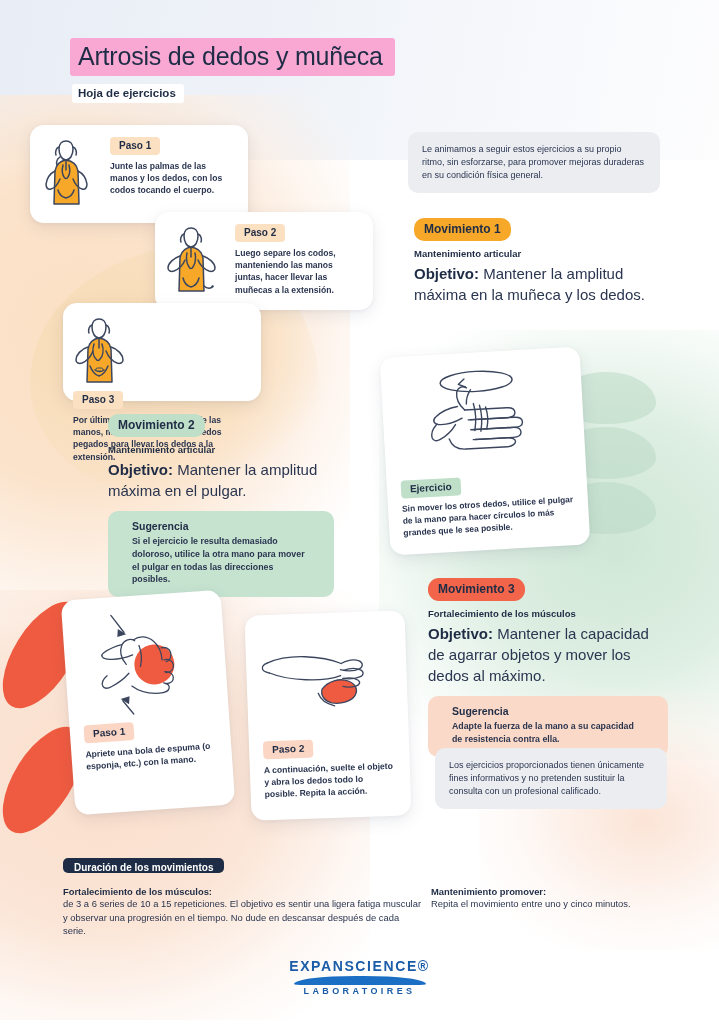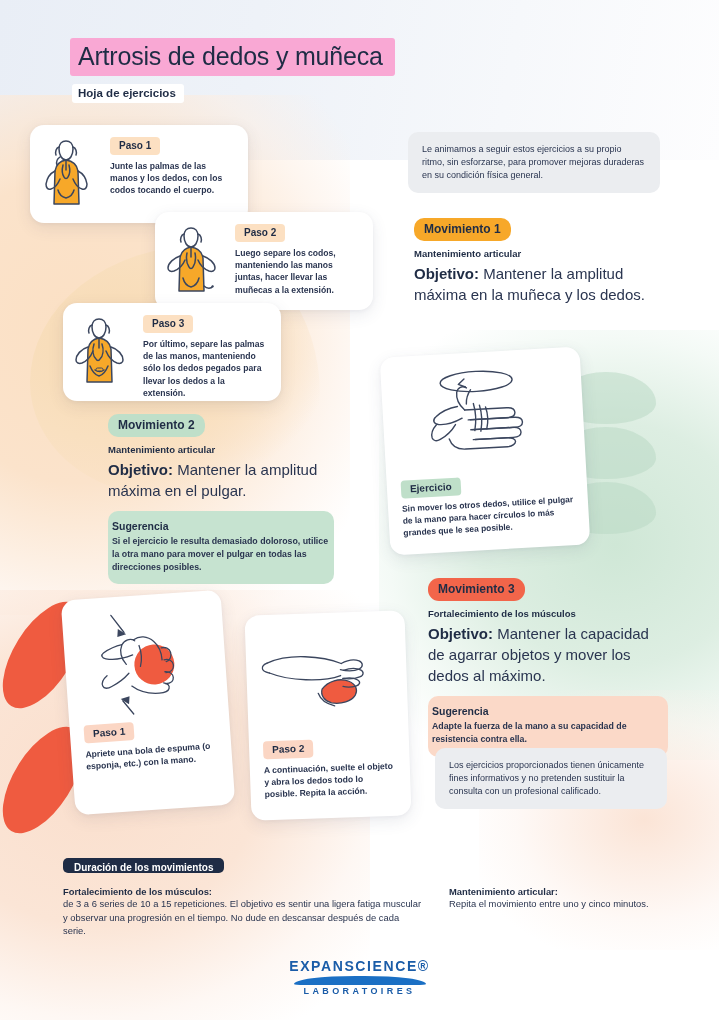--- a/index.html
+++ b/index.html
@@ -112,21 +112,21 @@
   .chip-dark { background: #1f2c45; color: #ffffff; }
   .step-text {
     margin-top: 5px;
     font-size: 8.6px; line-height: 1.42;
     color: #2a3550; font-weight: 600;
   }
 
   
   #card-step1 { left: 30px;  top: 125px; width: 218px; height: 98px; }
   #card-step2 { left: 155px; top: 212px; width: 218px; height: 98px; }
-  #card-step3 { left: 63px;  top: 303px; width: 218px; height: 98px; }
+  #card-step3 { left: 63px;  top: 303px; width: 198px; height: 98px; flex-direction: column; }
 
   #card-exercise {
     left: 385px; top: 352px; width: 200px; height: 198px;
     transform: rotate(-3.2deg);
     padding: 10px 14px;
   }
   #card-exercise .ex-fig { height: 112px; display:flex; align-items:center; justify-content:center; }
   #card-exercise .step-text { font-size: 8.4px; }
 
   #card-m3-step1 {
@@ -161,35 +161,35 @@
     font-size: 9.5px; font-weight: bold; color: #1f2c45;
   }
   .mv-obj {
     margin-top: 4px;
     font-size: 15px; line-height: 1.4; color: #2a3550; font-weight: 500;
   }
   .mv-obj b { font-weight: bold; color: #1f2c45; }
   .sugg {
     margin-top: 10px;
     border-radius: 10px;
-    padding: 9px 4px 11px;
+    padding: 9px 24px 11px;
   }
   .sugg-title { font-size: 10.5px; font-weight: bold; color: #1f2c45; }
   .sugg-text { margin-top: 3px; font-size: 8.8px; line-height: 1.45; color: #2a3550; font-weight: 600; }
 
   #movement-1 { left: 414px; top: 218px; width: 250px; }
   #movement-2 { left: 108px; top: 414px; width: 226px; }
   #movement-3 { left: 428px; top: 578px; width: 240px; }
   #movement-2 .sugg { background: #c6e3d0; }
   #movement-3 .sugg { background: #fbd9c8; }
 
   
   #duration { position: absolute; left: 63px; top: 857px; width: 600px; }
   #duration .chip { font-size: 10px; padding: 4px 11px 0; border-radius: 5px; }
-  .dur-cols { display: flex; margin-top: 11px; gap: 26px; }
+  .dur-cols { display: flex; margin-top: 11px; gap: 8px; }
   .dur-col-a { width: 360px; }
   .dur-col-b { width: 200px; }
   .dur-h { font-size: 9.4px; font-weight: bold; color: #1f2c45; }
   .dur-p { font-size: 9.4px; line-height: 1.46; color: #2a3550; font-weight: 500; }
 
   
   #footer-logo {
     position: absolute; left: 0; right: 0; top: 958px;
     text-align: center;
   }
@@ -422,21 +422,21 @@
   </div>
 
   <div id="duration">
     <span class="chip chip-dark">Duración de los movimientos</span>
     <div class="dur-cols">
       <div class="dur-col-a">
         <div class="dur-h">Fortalecimiento de los músculos:</div>
         <div class="dur-p">de 3 a 6 series de 10 a 15 repeticiones. El objetivo es sentir una ligera fatiga muscular y observar una progresión en el tiempo. No dude en descansar después de cada serie.</div>
       </div>
       <div class="dur-col-b">
-        <div class="dur-h">Mantenimiento articular:</div>
+        <div class="dur-h">Mantenimiento promover:</div>
         <div class="dur-p">Repita el movimiento entre uno y cinco minutos.</div>
       </div>
     </div>
   </div>
 
   <div id="footer-logo">
     <div class="logo-main">EXPANSCIENCE®</div>
     <div class="logo-swoosh"></div>
     <div class="logo-sub">LABORATOIRES</div>
   </div>

